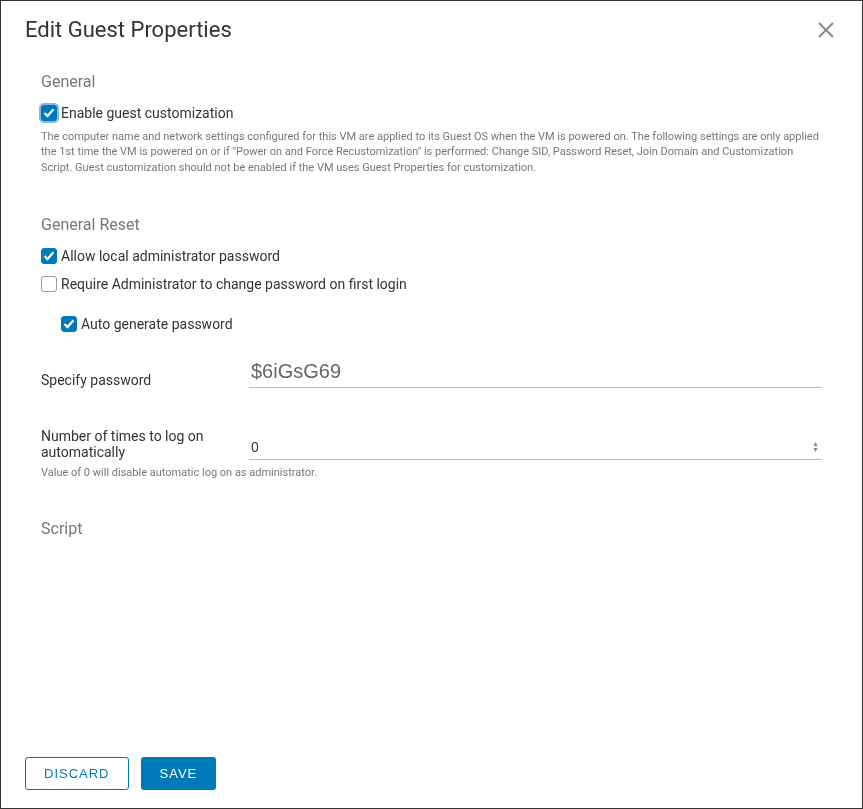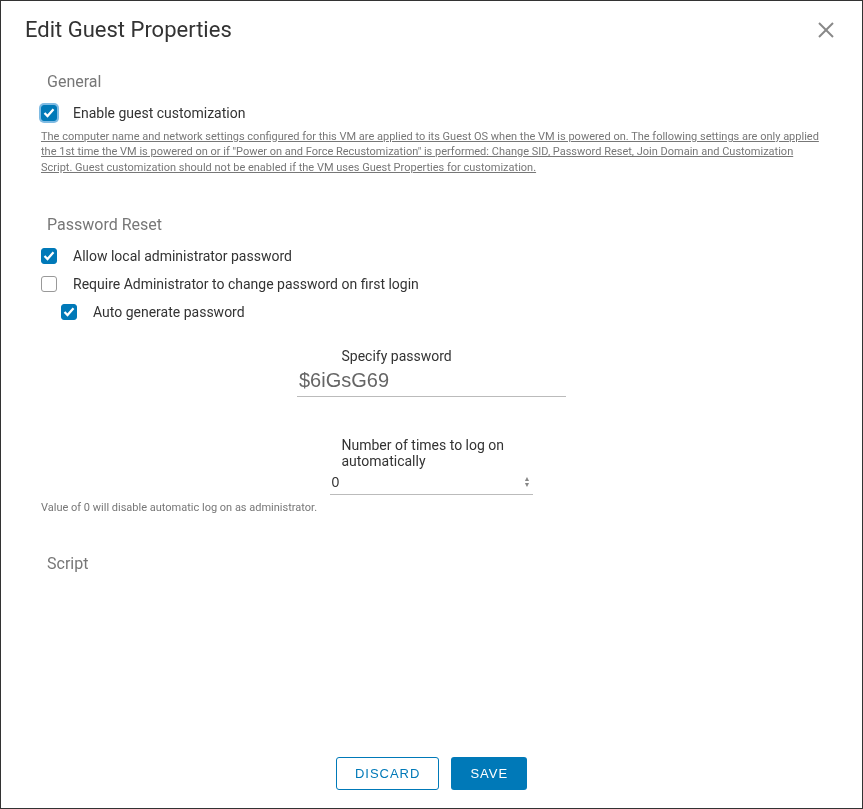--- a/index.html
+++ b/index.html
@@ -47,28 +47,27 @@
       display: block;
       height: 17px;
       background: #f1f1f1;
     }
 
     .section-title {
       font-size: 16px;
       font-weight: 400;
       color: #777;
       margin-bottom: 14px;
-      margin-left: 6px;
     }
     .section { margin-bottom: 40px; }
 
     .checkbox-row {
       display: flex;
       align-items: flex-end;
-      gap: 16px;
+      gap: 4px;
       margin-bottom: 8px;
     }
     .checkbox {
       width: 16px;
       height: 16px;
       border: 1px solid #999;
       border-radius: 3px;
       display: inline-flex;
       align-items: center;
       justify-content: center;
@@ -85,29 +84,27 @@
       box-shadow: 0 0 0 2px rgba(0,120,200,0.5);
     }
     .checkbox svg { width: 12px; height: 12px; stroke: #fff; stroke-width: 3; fill: none; }
     .checkbox-label { font-size: 14px; color: #333; }
 
     .helper-text {
       font-size: 11px;
       color: #777;
       line-height: 1.4;
       margin-top: 2px;
-      text-decoration: underline;
     }
 
     .form-row {
       display: flex;
-      align-items: center;
-      gap: 1px;
+      align-items: flex-end;
+      gap: 28px;
       margin-top: 12px;
-      flex-direction: column;
     }
     .form-label {
       width: 180px;
       font-size: 14px;
       color: #333;
       padding-top: 4px;
     }
     .form-label.indent {
       padding-left: 12px;
     }
@@ -174,21 +171,21 @@
       padding: 8px;
       font-family: inherit;
       font-size: 13px;
       outline: none;
       resize: none;
     }
 
     .footer {
       padding: 18px 24px;
       display: flex;
-      justify-content: center;
+      justify-content: flex-start;
       gap: 12px;
       background: #fff;
     }
     .btn {
       font-size: 13px;
       letter-spacing: 1px;
       padding: 8px 18px;
       border-radius: 3px;
       cursor: pointer;
       border: 1px solid transparent;
@@ -224,37 +221,37 @@
         <svg viewBox="0 0 16 16">
             <polyline points="2,8 6,12 14,3"></polyline>
           </svg>
       </span>
       <span class="checkbox-label">Enable guest customization</span>
     </div>
     <div class="helper-text">The computer name and network settings configured for this VM are applied to its Guest OS when the VM is powered on. The following settings are only applied the 1st time the VM is powered on or if "Power on and Force Recustomization" is performed: Change SID, Password Reset, Join Domain and Customization Script. Guest customization should not be enabled if the VM uses Guest Properties for customization.</div>
   </div>
 
   <div class="section">
-    <div class="section-title">Password Reset</div>
+    <div class="section-title">General Reset</div>
 
     <div class="checkbox-row">
       <span class="checkbox checked">
         <svg viewBox="0 0 16 16">
             <polyline points="2,8 6,12 14,3"></polyline>
           </svg>
       </span>
       <span class="checkbox-label">Allow local administrator password</span>
     </div>
 
     <div class="checkbox-row" style="margin-top:12px;">
       <span class="checkbox"></span>
       <span class="checkbox-label">Require Administrator to change password on first login</span>
     </div>
 
-    <div class="checkbox-row" style="margin-top:12px;padding-left:20px;">
+    <div class="checkbox-row" style="margin-top:24px;padding-left:20px;">
       <span class="checkbox checked">
         <svg viewBox="0 0 16 16">
             <polyline points="2,8 6,12 14,3"></polyline>
           </svg>
       </span>
       <span class="checkbox-label">Auto generate password</span>
     </div>
 
     <div class="form-row" style="margin-top:24px;">
       <div class="form-label">Specify password</div>

